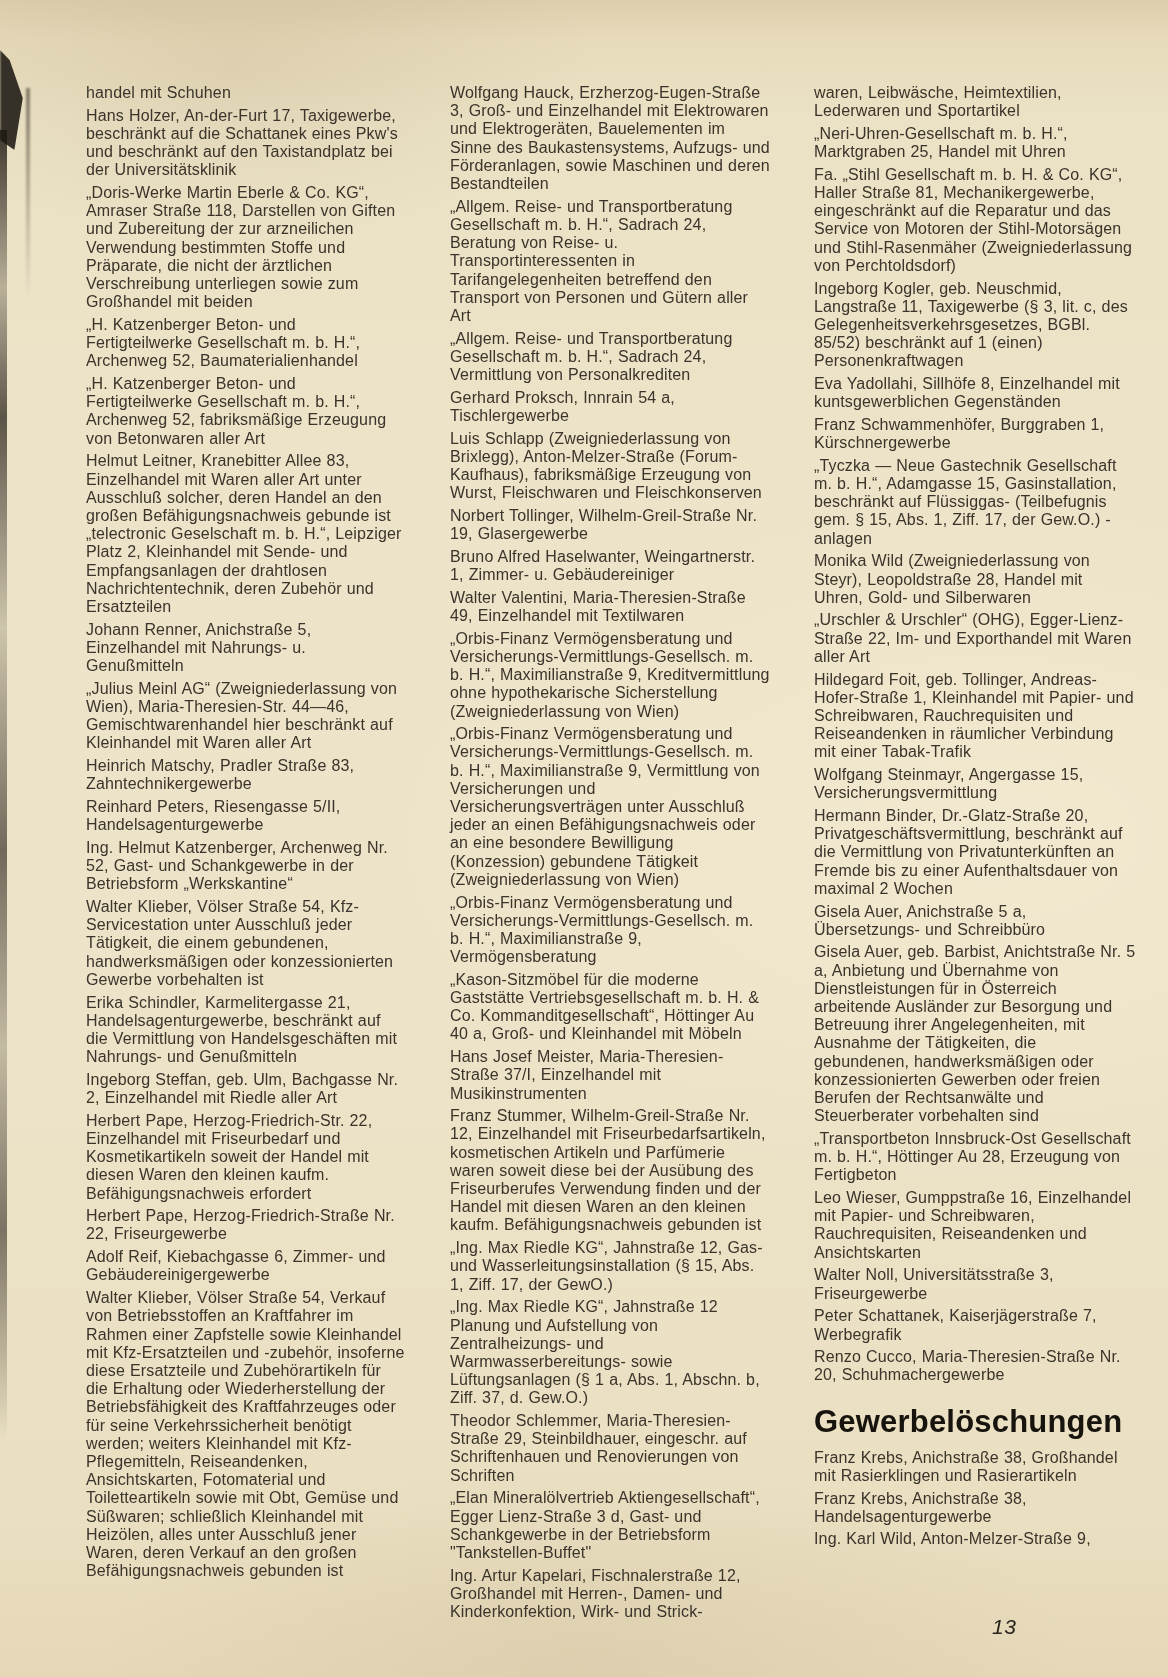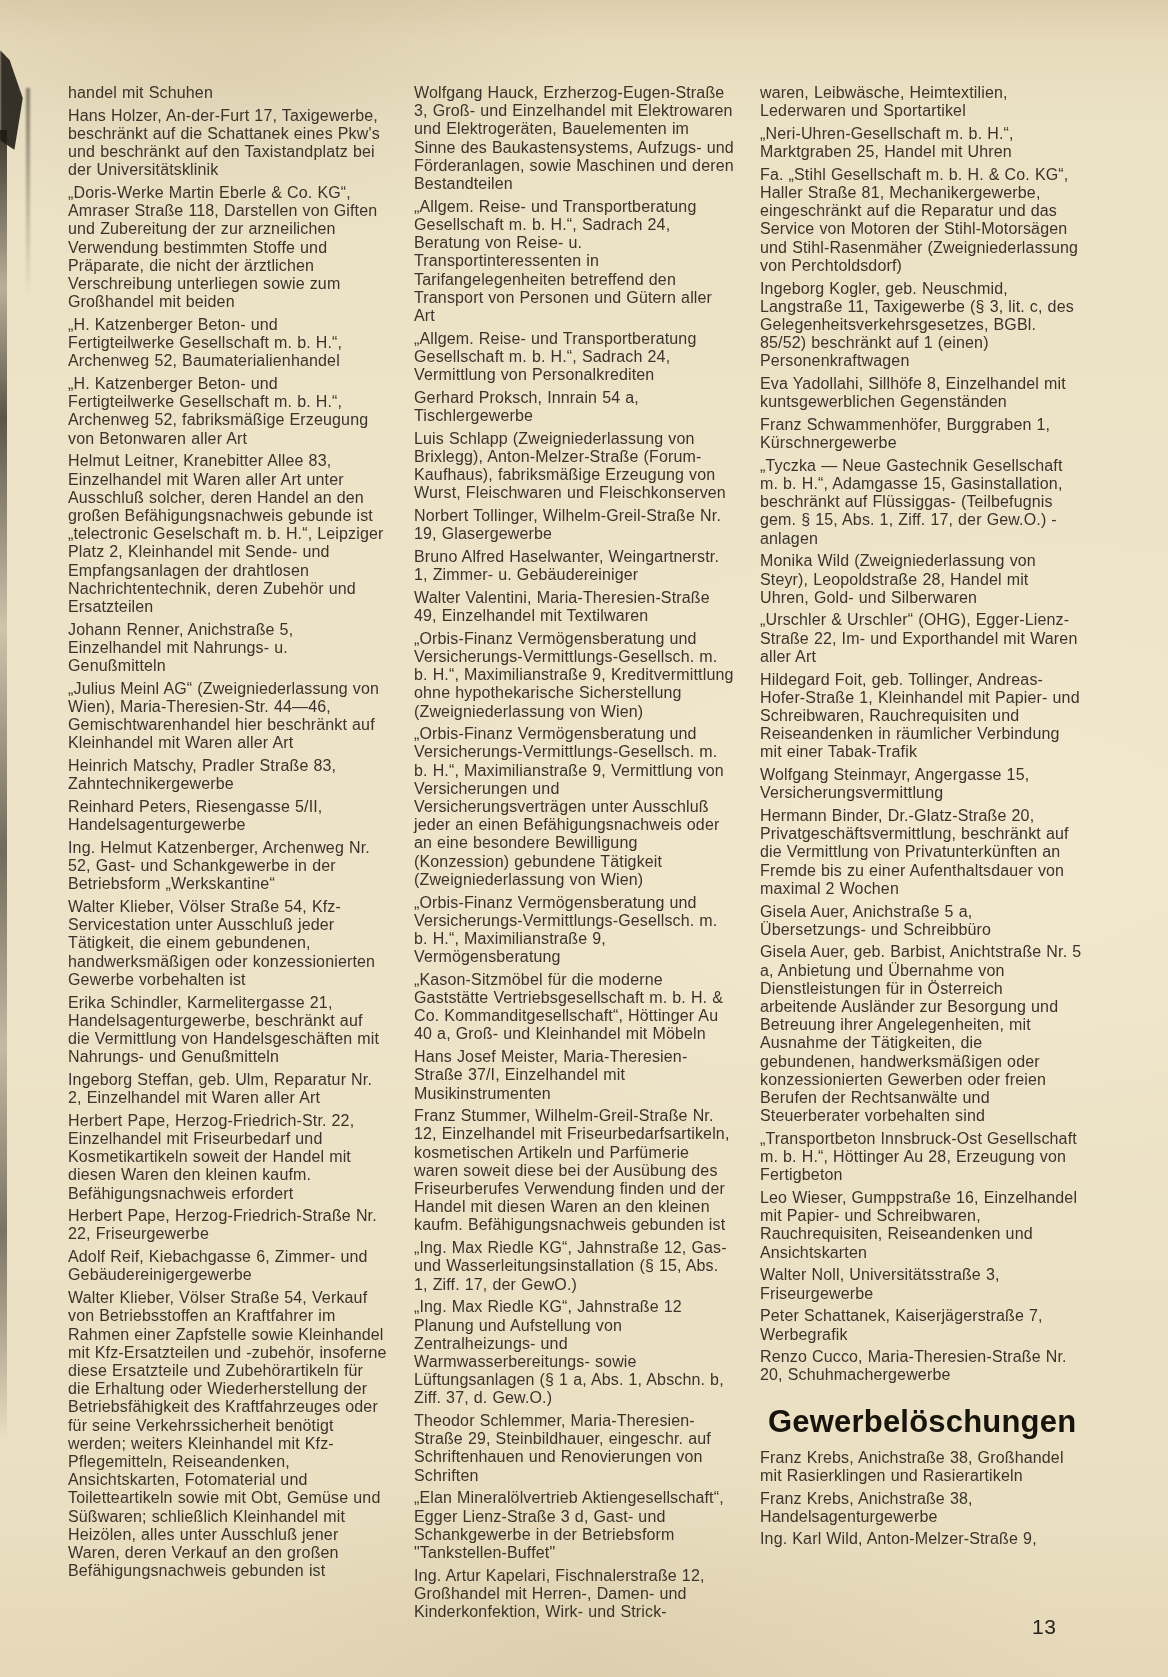--- a/index.html
+++ b/index.html
@@ -32,38 +32,38 @@
       rgba(30,25,18,.15) 38%,rgba(30,25,18,.6) 55%,rgba(30,25,18,.2) 70%,
       rgba(30,25,18,.55) 84%,rgba(30,25,18,0) 100%);
     filter:blur(.6px);
   }
   .scan-dash{
     position:absolute;left:26px;top:88px;width:4px;height:210px;
     background:linear-gradient(180deg,rgba(40,33,24,.5),rgba(40,33,24,0));
     filter:blur(1px);
   }
   .content{
-    position:absolute;top:84px;left:68px;
-    display:grid;grid-template-columns:320px 320px 322px;column-gap:26px;
+    position:absolute;top:84px;left:86px;
+    display:grid;grid-template-columns:320px 320px 322px;column-gap:44px;
   }
   .entry{
     margin:0 0 4.5px 0;
     font-size:16px;line-height:18.2px;
     letter-spacing:.15px;word-spacing:.4px;
     color:#3a342b;
     hyphens:manual;
   }
   .section-heading{
-    margin:20px 0 10px 8px;
+    margin:20px 0 10px 0;
     font-size:31px;line-height:34px;font-weight:700;
     letter-spacing:.2px;color:#17130d;
   }
   .page-number{
-    position:absolute;left:1032px;top:1615px;
-    font-size:21px;letter-spacing:.5px;color:#27221a;
+    position:absolute;left:992px;top:1615px;
+    font-size:21px;letter-spacing:.5px;color:#27221a;font-style:italic;
   }
 </style>
 </head>
 <body>
 
 <div class="page">
   <div class="paper-mottle"></div>
   <div class="scan-wedge"></div>
   <div class="scan-streak"></div>
   <div class="scan-dash"></div>
@@ -76,21 +76,21 @@
         <p class="entry">„H. Katzenberger Beton- und Fertigteilwerke Gesellschaft m. b. H.“, Archenweg 52, Baumaterialienhandel</p>
         <p class="entry">„H. Katzenberger Beton- und Fertigteilwerke Gesellschaft m. b. H.“, Archenweg 52, fabriksmäßige Erzeugung von Betonwaren aller Art</p>
         <p class="entry">Helmut Leitner, Kranebitter Allee 83, Einzelhandel mit Waren aller Art unter Ausschluß solcher, deren Handel an den großen Befähigungsnachweis gebunde ist „telectronic Geselschaft m. b. H.“, Leipziger Platz 2, Kleinhandel mit Sende- und Empfangsanlagen der drahtlosen Nachrichtentechnik, deren Zubehör und Ersatzteilen</p>
         <p class="entry">Johann Renner, Anichstraße 5, Einzelhandel mit Nahrungs- u. Genußmitteln</p>
         <p class="entry">„Julius Meinl AG“ (Zweigniederlassung von Wien), Maria-Theresien-Str. 44—46, Gemischtwarenhandel hier beschränkt auf Kleinhandel mit Waren aller Art</p>
         <p class="entry">Heinrich Matschy, Pradler Straße 83, Zahntechnikergewerbe</p>
         <p class="entry">Reinhard Peters, Riesengasse 5/II, Handelsagenturgewerbe</p>
         <p class="entry">Ing. Helmut Katzenberger, Archenweg Nr. 52, Gast- und Schankgewerbe in der Betriebsform „Werkskantine“</p>
         <p class="entry">Walter Klieber, Völser Straße 54, Kfz-Servicestation unter Ausschluß jeder Tätigkeit, die einem gebundenen, handwerksmäßigen oder konzessionierten Gewerbe vorbehalten ist</p>
         <p class="entry">Erika Schindler, Karmelitergasse 21, Handelsagenturgewerbe, beschränkt auf die Vermittlung von Handelsgeschäften mit Nahrungs- und Genußmitteln</p>
-        <p class="entry">Ingeborg Steffan, geb. Ulm, Reparatur Nr. 2, Einzelhandel mit Waren aller Art</p>
+        <p class="entry">Ingeborg Steffan, geb. Ulm, Bachgasse Nr. 2, Einzelhandel mit Riedle aller Art</p>
         <p class="entry">Herbert Pape, Herzog-Friedrich-Str. 22, Einzelhandel mit Friseurbedarf und Kosmetikartikeln soweit der Handel mit diesen Waren den kleinen kaufm. Befähigungsnachweis erfordert</p>
         <p class="entry">Herbert Pape, Herzog-Friedrich-Straße Nr. 22, Friseurgewerbe</p>
         <p class="entry">Adolf Reif, Kiebachgasse 6, Zimmer- und Gebäudereinigergewerbe</p>
         <p class="entry">Walter Klieber, Völser Straße 54, Verkauf von Betriebsstoffen an Kraftfahrer im Rahmen einer Zapfstelle sowie Kleinhandel mit Kfz-Ersatzteilen und -zubehör, insoferne diese Ersatzteile und Zubehörartikeln für die Erhaltung oder Wiederherstellung der Betriebsfähigkeit des Kraftfahrzeuges oder für seine Verkehrssicherheit benötigt werden; weiters Kleinhandel mit Kfz-Pflegemitteln, Reiseandenken, Ansichtskarten, Fotomaterial und Toiletteartikeln sowie mit Obt, Gemüse und Süßwaren; schließlich Kleinhandel mit Heizölen, alles unter Ausschluß jener Waren, deren Verkauf an den großen Befähigungsnachweis gebunden ist</p>
       </div>
     <div class="col">
         <p class="entry">Wolfgang Hauck, Erzherzog-Eugen-Straße 3, Groß- und Einzelhandel mit Elektrowaren und Elektrogeräten, Bauelementen im Sinne des Baukastensystems, Aufzugs- und Förderanlagen, sowie Maschinen und deren Bestandteilen</p>
         <p class="entry">„Allgem. Reise- und Transportberatung Gesellschaft m. b. H.“, Sadrach 24, Beratung von Reise- u. Transportinteressenten in Tarifangelegenheiten betreffend den Transport von Personen und Gütern aller Art</p>
         <p class="entry">„Allgem. Reise- und Transportberatung Gesellschaft m. b. H.“, Sadrach 24, Vermittlung von Personalkrediten</p>
         <p class="entry">Gerhard Proksch, Innrain 54 a, Tischlergewerbe</p>

